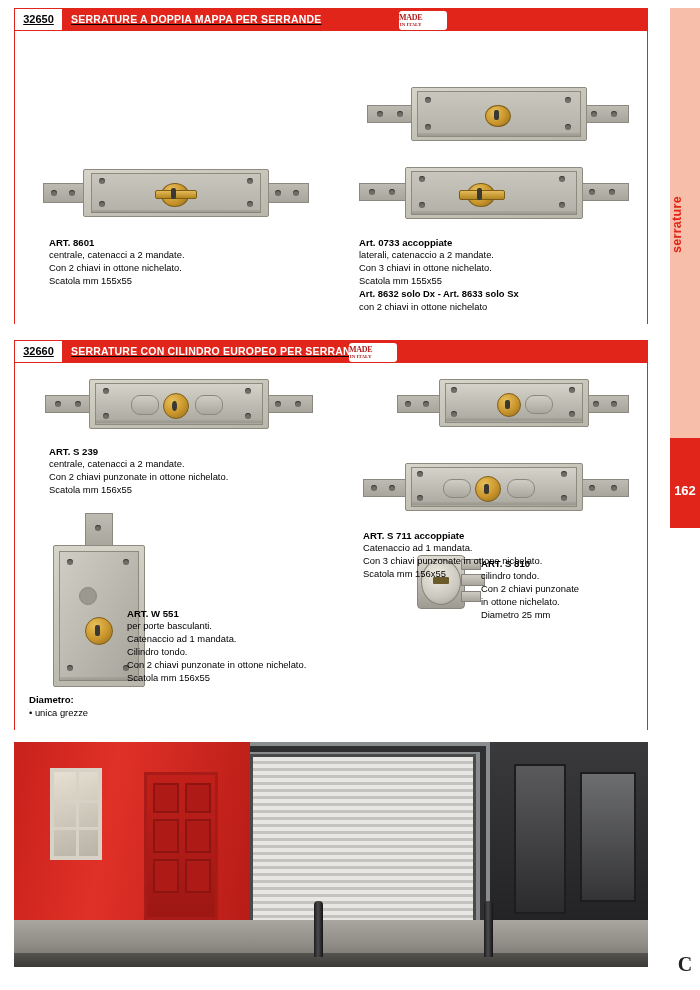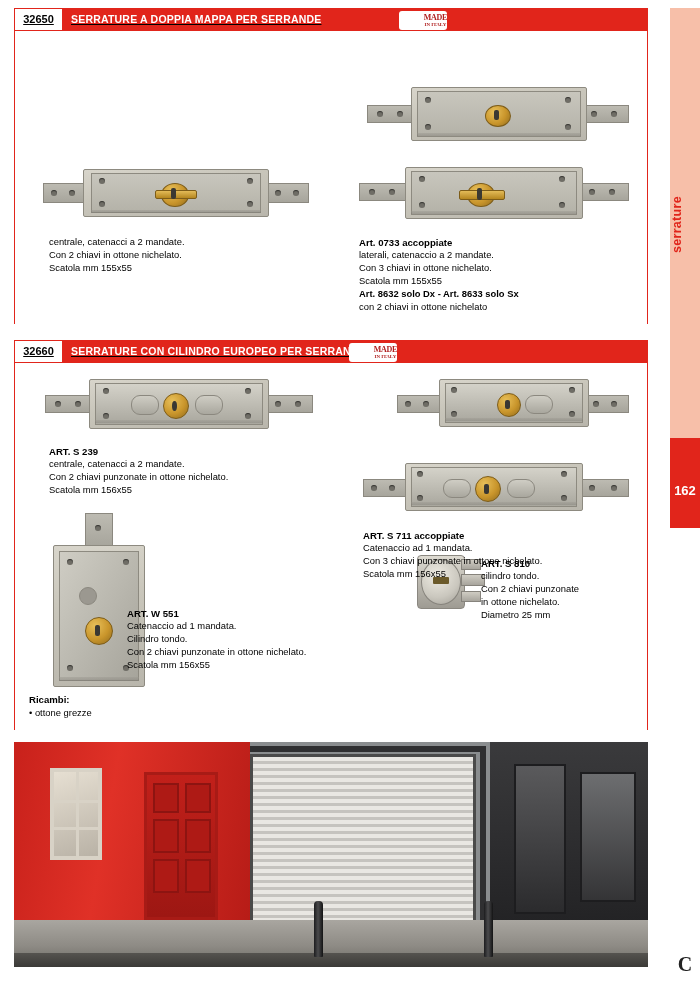--- a/index.html
+++ b/index.html
@@ -122,21 +122,21 @@
   .sec-badge {
     position: absolute;
     right: 200px;
     top: 2px;
     width: 48px;
     height: 19px;
     background: #ffffff;
     border-radius: 3px;
     display: flex;
     align-items: center;
-    justify-content: flex-end;
+    justify-content: flex-start;
     overflow: hidden;
   }
   .badge-inner {
     font-size: 5px;
     font-weight: bold;
     color: #b02020;
     text-align: center;
     line-height: 1.05;
     font-family: "Liberation Serif", serif;
   }
@@ -399,20 +399,21 @@
         <div class="hole" style="left:60px; top:41px;"></div>
         <div class="hole" style="left:200px; top:15px;"></div>
         <div class="hole" style="left:200px; top:41px;"></div>
         <div class="brasscyl" style="left:108px; top:22px; width:26px; height:22px;"></div>
         <div class="brassbar" style="left:100px; top:29px; width:44px; height:8px;"></div>
         <div class="keyhole" style="left:118px; top:27px; width:5px; height:12px;"></div>
         <div class="darkstrip" style="left:52px; top:50px; width:166px; height:3px; opacity:.45;"></div>
       </div>
 
       <div class="txt" style="left:34px; top:205px; width:250px;">
+        <div class="art">ART. 8601</div>
         <div>centrale, catenacci a 2 mandate.</div>
         <div>Con 2 chiavi in ottone nichelato.</div>
         <div>Scatola mm 155x55</div>
       </div>
 
       <div class="txt" style="left:344px; top:205px; width:270px;">
         <div class="art">Art. 0733 accoppiate</div>
         <div>laterali, catenaccio a 2 mandate.</div>
         <div>Con 3 chiavi in ottone nichelato.</div>
         <div>Scatola mm 155x55</div>
@@ -528,37 +529,38 @@
 
       <div class="txt" style="left:348px; top:166px; width:280px;">
         <div class="art">ART. S 711 accoppiate</div>
         <div>Catenaccio ad 1 mandata.</div>
         <div>Con 3 chiavi punzonate in ottone nichelato.</div>
         <div>Scatola mm 156x55</div>
       </div>
 
       <div class="txt" style="left:112px; top:244px; width:250px;">
         <div class="art">ART. W 551</div>
+        <div>per porte basculanti.</div>
         <div>Catenaccio ad 1 mandata.</div>
         <div>Cilindro tondo.</div>
         <div>Con 2 chiavi punzonate in ottone nichelato.</div>
         <div>Scatola mm 156x55</div>
       </div>
 
       <div class="txt" style="left:466px; top:194px; width:160px;">
         <div class="art">ART. S 810</div>
         <div>cilindro tondo.</div>
         <div>Con 2 chiavi punzonate</div>
         <div>in ottone nichelato.</div>
         <div>Diametro 25 mm</div>
       </div>
 
       <div class="ricambi" style="left:14px; top:330px; width:160px;">
-        <div><b>Ricambi:</b></div>
-        <div>• ottone grezze</div>
+        <div><b>Diametro:</b></div>
+        <div>• unica grezze</div>
       </div>
 
     </div>
   </div>
 
 </div>
 
 <div class="bottom-photo">
 
   <div class="bp-sky"></div>

